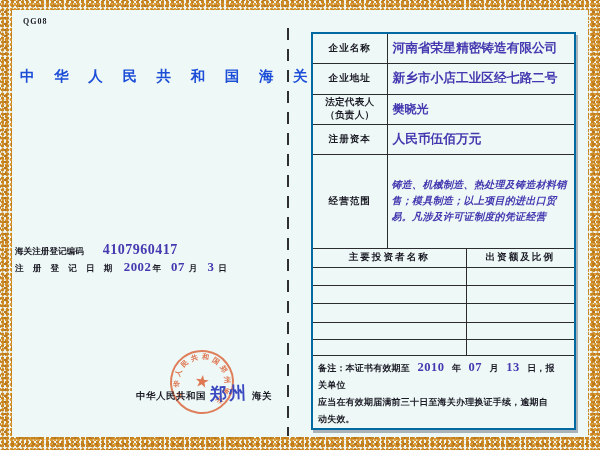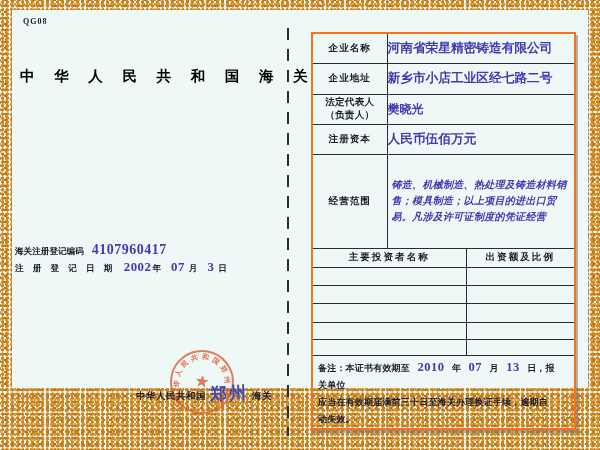--- a/index.html
+++ b/index.html
@@ -11,41 +11,41 @@
     background-image:
       radial-gradient(circle, #c8851f 0 1.3px, transparent 1.9px),
       radial-gradient(circle, #b5741a 0 1.1px, transparent 1.6px),
       radial-gradient(circle, #dd9b38 0 1.2px, transparent 1.7px),
       radial-gradient(circle, #c07a18 0 1px, transparent 1.5px);
     background-size: 5px 4px, 7px 6px, 4px 5px, 6px 7px;
     background-position: 0 0, 2px 3px, 1px 2px, 3px 1px;
   }
 
   .page {
-    position:absolute; left:12px; top:10px; width:576px; height:378px;
+    position:absolute; left:12px; top:10px; width:576px; height:427px;
     background:#eef8f6;
   }
 
   .form-code {
     position:absolute; left:11px; top:7px;
     font-size:8px; font-weight:bold; color:#1c1c24; letter-spacing:1px;
   }
 
   
   .title1 {
     position:absolute; left:0; top:57px; width:276px; text-align:center;
-    font-size:14.5px; font-weight:bold; color:#000000;
+    font-size:14.5px; font-weight:bold; color:#1d4ed8;
     letter-spacing:8px; padding-left:8px; white-space:nowrap;
   }
   .title2 {
     position:absolute; left:0; top:78px; width:276px; text-align:center;
     font-size:13.6px; font-weight:bold; color:#15151d; white-space:nowrap;
   }
   .reg-line { position:absolute; left:3px; display:flex; align-items:baseline; white-space:nowrap; }
-  .reg-code-line { top:232px; }
+  .reg-code-line { top:232px;gap:11px; }
   .reg-date-line { top:250px; }
   .reg-label { font-size:8.6px; font-weight:bold; color:#1b1b26; }
   .reg-label.spaced { letter-spacing:3.5px; }
   .blue-num { color:#4538b0; font-weight:bold; font-size:13.5px; letter-spacing:0.5px;margin-left:8px; }
   .date-unit { font-size:8.6px; font-weight:bold; color:#1b1b26; margin:0 2px 0 1px; }
 
   .issuer-line {
     position:absolute; left:124px; top:372px; z-index:3;
     display:flex; align-items:baseline; gap:2px; white-space:nowrap;text-align:center;
   }
@@ -76,28 +76,28 @@
   }
 
   
   .cert-table {
     position:absolute; left:299px; top:22px;
     border-collapse:collapse; table-layout:fixed; width:263px;
     background:transparent;
     box-shadow:2px 3px 0 rgba(115,122,132,0.55);
   }
   .cert-table td { border:1.6px solid #2b2b30; overflow:hidden; }
-  .cert-table { border:2px solid #f97316; }
+  .cert-table { border:2px solid #0369a1; }
 
   td.lbl {
     text-align:center; vertical-align:middle;
     font-size:9.6px; font-weight:bold; color:#1b1b26; letter-spacing:1px;
   }
   td.val {
-    vertical-align:middle; 
+    vertical-align:middle; padding-left:5px;
     font-size:12.7px; font-weight:bold; color:#4538b0;
     white-space:nowrap;
   }
   td.val.scope {
     white-space:normal; font-size:10px; font-style:italic;
     line-height:1.6; padding:2px 6px 2px 4px; letter-spacing:0.3px;
   }
   td.inv-hdr {
     text-align:center; vertical-align:middle;
     font-size:9.6px; font-weight:bold; color:#1b1b26; letter-spacing:2px;

